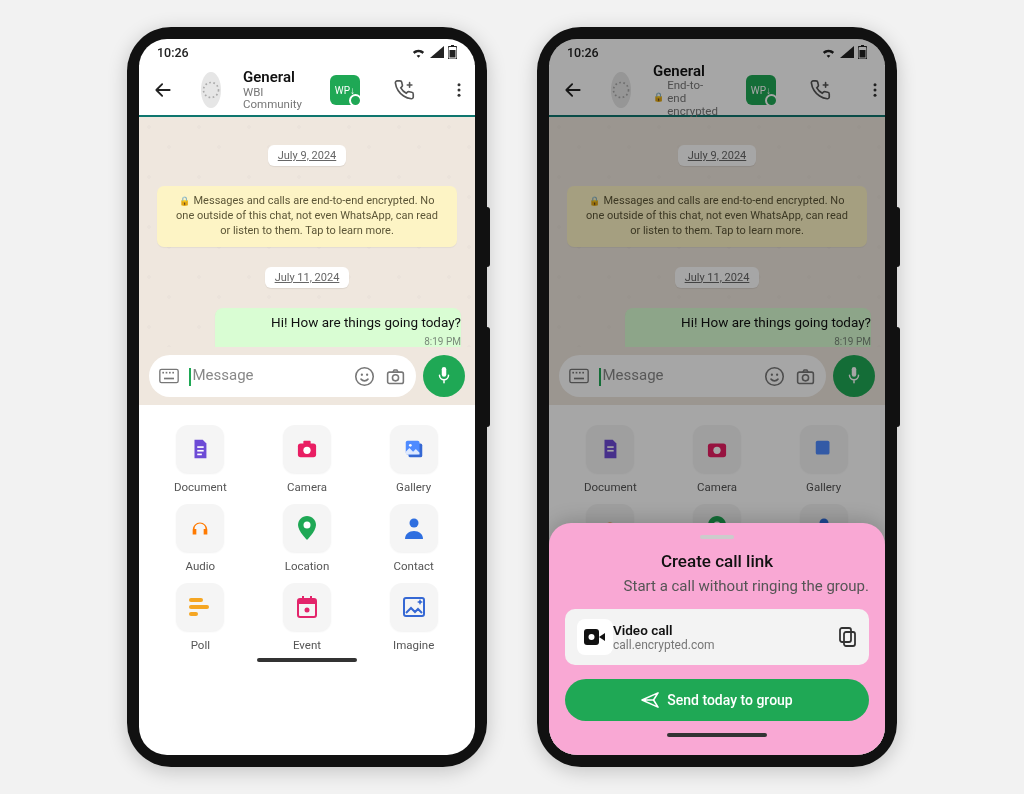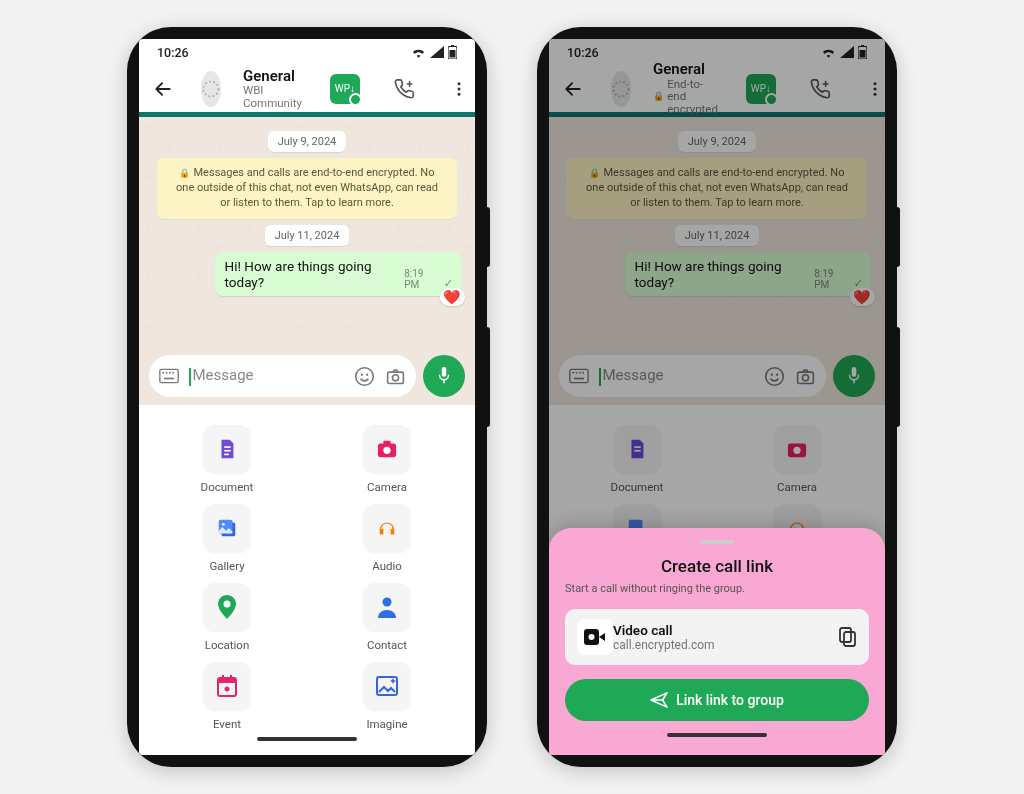--- a/index.html
+++ b/index.html
@@ -8,60 +8,60 @@
     width: 360px; height: 740px; background: #111; border-radius: 44px; padding: 12px;
     position: relative; box-shadow: 0 4px 20px rgba(0,0,0,0.2);
   }
   .phone::after {
     content:''; position:absolute; right:-3px; top:300px; width:3px; height:100px; background:#111; border-radius:0 3px 3px 0;
   }
   .phone::before {
     content:''; position:absolute; right:-3px; top:180px; width:3px; height:60px; background:#111; border-radius:0 3px 3px 0;
   }
   .screen {
-    width: 100%; height: 100%; background: #fff; border-radius: 4px; overflow: hidden; position: relative; display: flex; flex-direction: column;
+    width: 100%; height: 100%; background: #fff; border-radius: 28px; overflow: hidden; position: relative; display: flex; flex-direction: column;
   }
   .statusbar { height: 26px; display:flex; justify-content:space-between; align-items:center; padding:0 18px; font-size:12.5px; font-weight:500; color:#222; }
   .statusicons { display:flex; gap:4px; align-items:center; }
-  .header { height: 52px; display:flex; align-items:center; padding:0 8px; gap:22px; border-bottom:5px solid #0f766e; background:#fff; }
+  .header { height: 52px; display:flex; align-items:center; padding:0 8px; gap:22px; border-bottom:2px solid #0f766e; background:#fff; }
   .back-arrow { font-size:22px; padding:6px; }
   .avatar { width:36px; height:36px; border-radius:50%; background:#e6e6e6; display:flex; align-items:center; justify-content:center; font-size:18px; color:#888;}
   .titleblock { flex:1; line-height:1.1; }
   .titleblock .t1 { font-size:15px; font-weight:600; color:#111;}
   .titleblock .t2 { font-size:11.5px; color:#777; display:flex; align-items:center; gap:3px;}
   .hdr-btn { padding:6px; color:#444; display:flex; align-items:center; justify-content:center;}
   .wp-badge { width:30px; height:30px; background:#1fa855; border-radius:6px; display:flex; align-items:center; justify-content:center; color:#fff; font-size:10px; font-weight:normal; position:relative;}
   .wp-badge::after{content:''; width:9px; height:9px; background:#1fa855; border:2px solid #fff; border-radius:50%; position:absolute; bottom:-2px; right:-2px;}
   .chatbg { flex:1; background:#efe7de; position:relative; padding:8px 10px; overflow:hidden;
     background-image: radial-gradient(circle at 20% 20%, rgba(0,0,0,0.015) 2px, transparent 2px), radial-gradient(circle at 60% 60%, rgba(0,0,0,0.015) 2px, transparent 2px);
     background-size: 50px 50px;
   }
-  .datepill { background:#fff; color:#666; font-size:11px; padding:4px 10px; border-radius:6px; box-shadow:0 1px 1px rgba(0,0,0,0.08); display:block; margin:6px auto; width:fit-content;}
+  .datepill { background:#fff; color:#666; font-size:11px; padding:4px 10px; border-radius:6px; box-shadow:0 1px 1px rgba(0,0,0,0.08); display:block; margin:20px auto; width:fit-content;text-decoration:underline;}
   .e2ebox { background:#fdf4c5; color:#5c5637; font-size:11px; padding:8px 14px; border-radius:7px; text-align:center; margin:6px 8px; line-height:1.35; box-shadow:0 1px 1px rgba(0,0,0,0.05);}
-  .msg-out { background:#d9fdd3; border-radius:8px; padding:6px 8px 6px 10px; max-width:78%; margin-left:auto; margin-right:4px; margin-top:4px; font-size:13.5px; color:#111; box-shadow:0 1px 1px rgba(0,0,0,0.1); display:flex; align-items:flex-end; gap:6px; position:relative;}
+  .msg-out { background:#d9fdd3; border-radius:8px; padding:6px 0 6px 10px; max-width:78%; margin-left:auto; margin-right:4px; margin-top:4px; font-size:13.5px; color:#111; box-shadow:0 1px 1px rgba(0,0,0,0.1); display:flex; align-items:flex-end; gap:6px; position:relative;flex-direction:column;}
   .msg-out .time { font-size:10px; color:#7a8a7a;}
   .msg-out .tick { font-size:11px; color:#7a8a7a;}
   .heart { font-size:14px; background:#fff; border-radius:10px; padding:1px 4px; box-shadow:0 1px 2px rgba(0,0,0,0.15); position:absolute; right:-4px; bottom:-10px;}
   .inputrow { display:flex; align-items:center; gap:7px; padding:8px 10px; background:#efe7de;justify-content:space-between;}
   .inputfield { flex:1; background:#fff; border-radius:24px; height:42px; display:flex; align-items:center; padding:0 10px; gap:10px; color:#888;}
   .inputfield .placeholder { flex:1; font-size:15px; color:#888; position:relative;}
   .cursor { display:inline-block; width:1.5px; height:18px; background:#1fa855; vertical-align:middle; margin-right:2px;}
   .micbtn { width:42px; height:42px; border-radius:50%; background:#1fa855; display:flex; align-items:center; justify-content:center; color:#fff;}
   .attach-panel { background:#fff; padding:20px 10px 8px 10px; flex:0 0 auto;}
-  .attach-grid { display:grid; grid-template-columns:repeat(2,1fr); gap:10px 4px; }
+  .attach-grid { display:grid; grid-template-columns:repeat(3,1fr); gap:10px 4px; }
   .attach-item { display:flex; flex-direction:column; align-items:center; gap:7px; font-size:11.5px; color:#555;}
   .attach-icon { width:48px; height:48px; border-radius:12px; background:#f5f5f5; display:flex; align-items:center; justify-content:center; box-shadow:0 1px 2px rgba(0,0,0,0.06);}
   .homebar { height:4px; width:100px; background:#333; border-radius:4px; margin:6px auto 4px auto;}
 
   
   .dimmer { position:absolute; inset:0; background:rgba(0,0,0,0.35);}
   .sheet { position:absolute; left:0; right:0; bottom:0; background:#f9a8d4; border-radius:22px 22px 0 0; padding:10px 16px 14px 16px; box-shadow:0 -2px 20px rgba(0,0,0,0.2);}
   .sheet-handle { width:34px; height:4px; background:#ccc; border-radius:4px; margin:2px auto 12px auto;}
   .sheet-title { text-align:center; font-size:17px; font-weight:500; color:#111; margin-bottom:6px;}
-  .sheet-sub { text-align:left; font-size:11px; color:#555; margin-bottom:14px;}
+  .sheet-sub { text-align:right; font-size:15px; color:#555; margin-bottom:14px;}
   .linkrow { background:#f3f3f3; border-radius:10px; padding:10px 12px; display:flex; align-items:center; margin-bottom:14px;}
   .linkicon { width:36px; height:36px; border-radius:8px; background:#fff; display:flex; align-items:center; justify-content:center;}
   .linktext { flex:1; line-height:1.2;}
   .linktext .l1 { font-size:13.5px; font-weight:600; color:#111;}
   .linktext .l2 { font-size:12px; color:#777;}
   .sendbtn { background:#1fa855; color:#fff; border-radius:24px; height:42px; display:flex; align-items:center; justify-content:center; gap:8px; font-size:14px; font-weight:500;}
 
   .lockicon { font-size:9px;}
   svg { display:block; }
 </style>
@@ -219,20 +219,30 @@
           <span>Location</span>
         </div>
         <div class="attach-item">
           <div class="attach-icon">
               <svg width="20" height="22" viewBox="0 0 20 22">
                 <circle cx="10" cy="6" r="4.5" fill="#2f6fe0"></circle>
                 <path fill="#2f6fe0" d="M1 22c0-5 4-8 9-8s9 3 9 8z"></path>
               </svg>
             </div>
           <span>Contact</span>
+        </div>
+        <div class="attach-item">
+          <div class="attach-icon">
+              <svg width="22" height="18" viewBox="0 0 22 18">
+                <rect x="0" y="0" width="14" height="4" rx="2" fill="#f5a623"></rect>
+                <rect x="0" y="7" width="20" height="4" rx="2" fill="#f5a623"></rect>
+                <rect x="0" y="14" width="9" height="4" rx="2" fill="#f5a623"></rect>
+              </svg>
+            </div>
+          <span>Poll</span>
         </div>
         <div class="attach-item">
           <div class="attach-icon">
               <svg width="20" height="22" viewBox="0 0 20 22">
                 <rect x="1" y="3" width="18" height="18" rx="2" fill="none" stroke="#e3256b" stroke-width="2"></rect>
                 <rect x="1" y="3" width="18" height="5" fill="#e3256b"></rect>
                 <rect x="5" y="0" width="2" height="5" fill="#e3256b"></rect>
                 <rect x="13" y="0" width="2" height="5" fill="#e3256b"></rect>
                 <circle cx="10" cy="14" r="2.5" fill="#e3256b"></circle>
               </svg>
@@ -438,19 +448,19 @@
           <svg width="18" height="20" viewBox="0 0 18 20">
               <rect x="5" y="5" width="11" height="14" rx="2" fill="none" stroke="#333" stroke-width="1.8"></rect>
               <rect x="1" y="1" width="11" height="14" rx="2" fill="none" stroke="#333" stroke-width="1.8"></rect>
             </svg>
         </span>
       </div>
       <div class="sendbtn">
         <svg width="18" height="16" viewBox="0 0 20 18">
             <path fill="none" stroke="#fff" stroke-width="1.8" stroke-linejoin="round" d="M1 9l18-8-5 8 5 8z M1 9h13"></path>
           </svg>
-        <span>Link link to group</span>
+        <span>Send today to group</span>
       </div>
       <div class="homebar" style="margin-top:12px;"></div>
     </div>
 
   </div>
 </div>
 
 </body></html>

